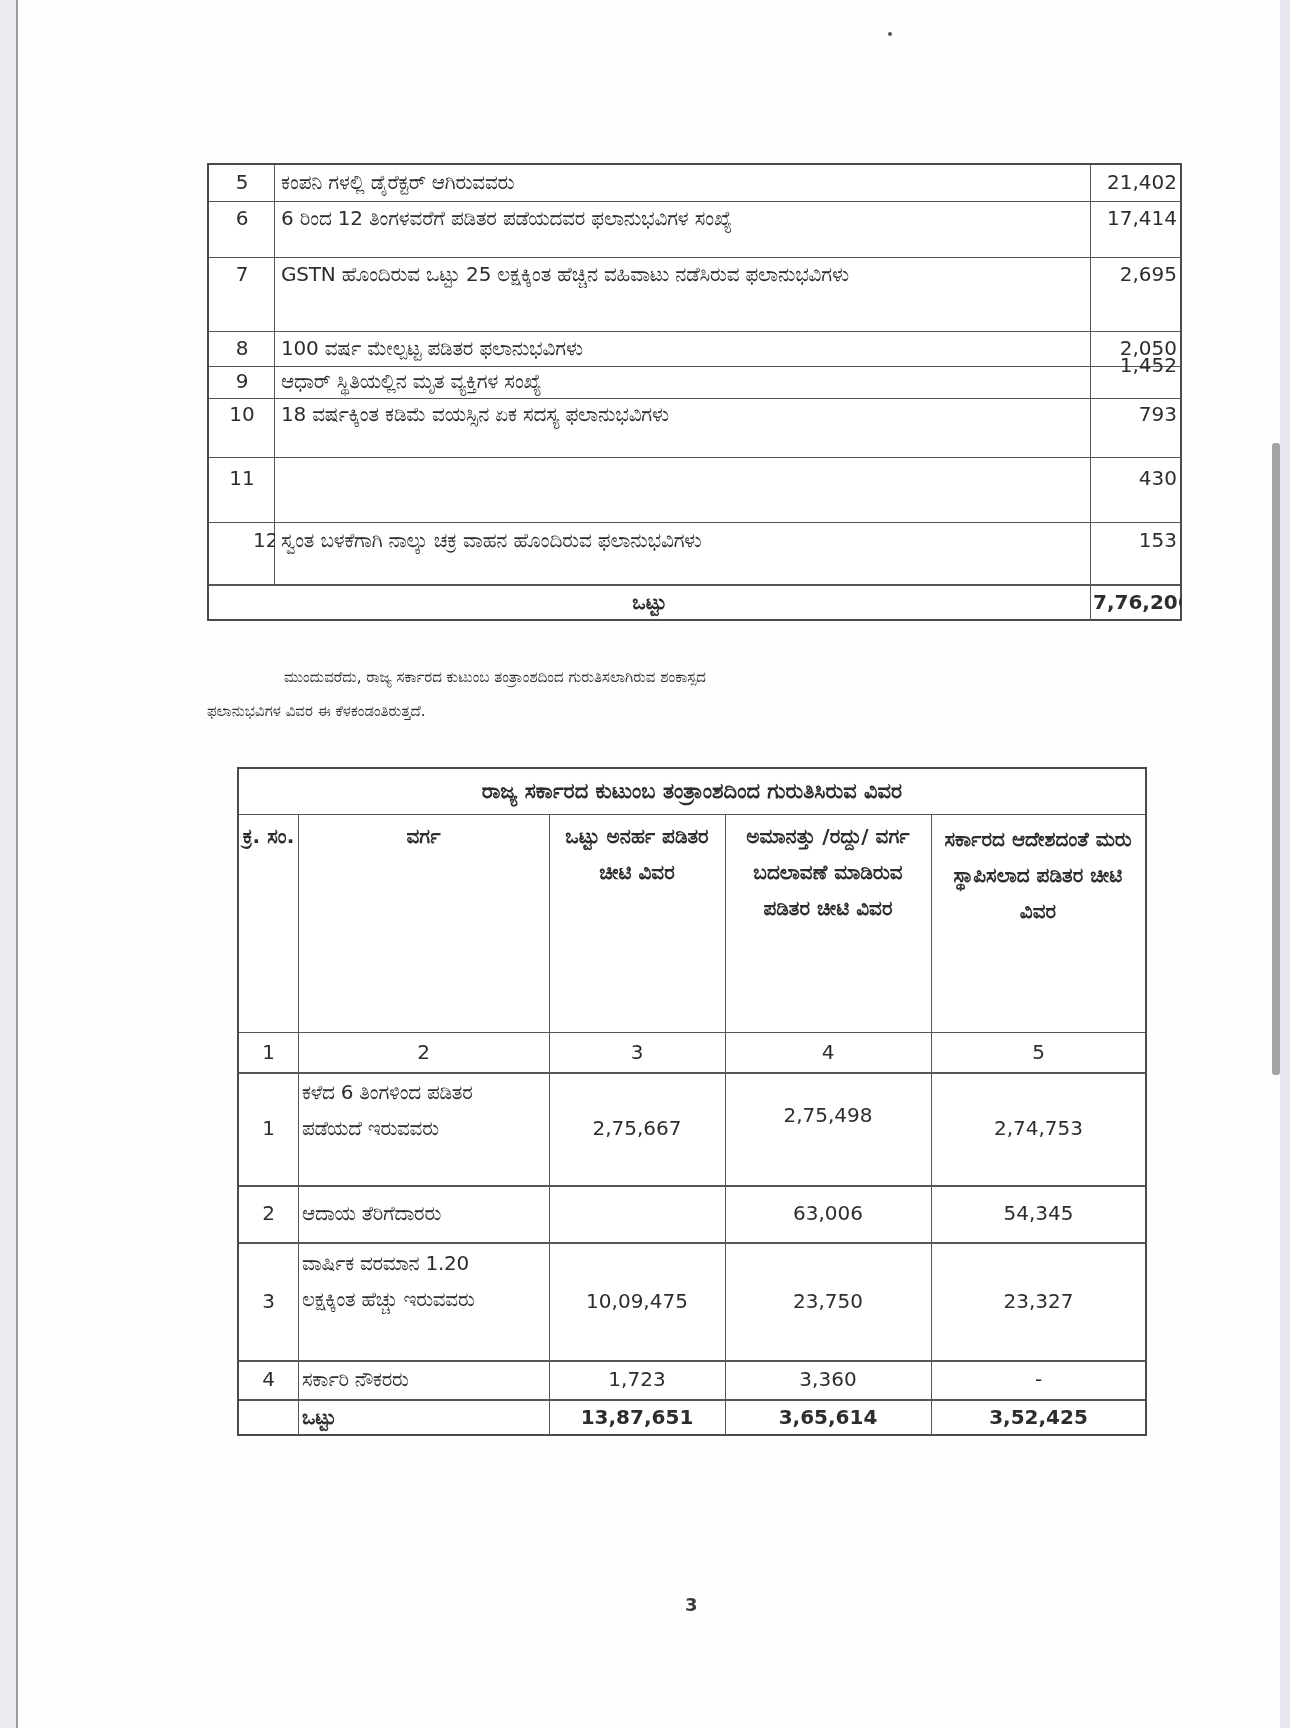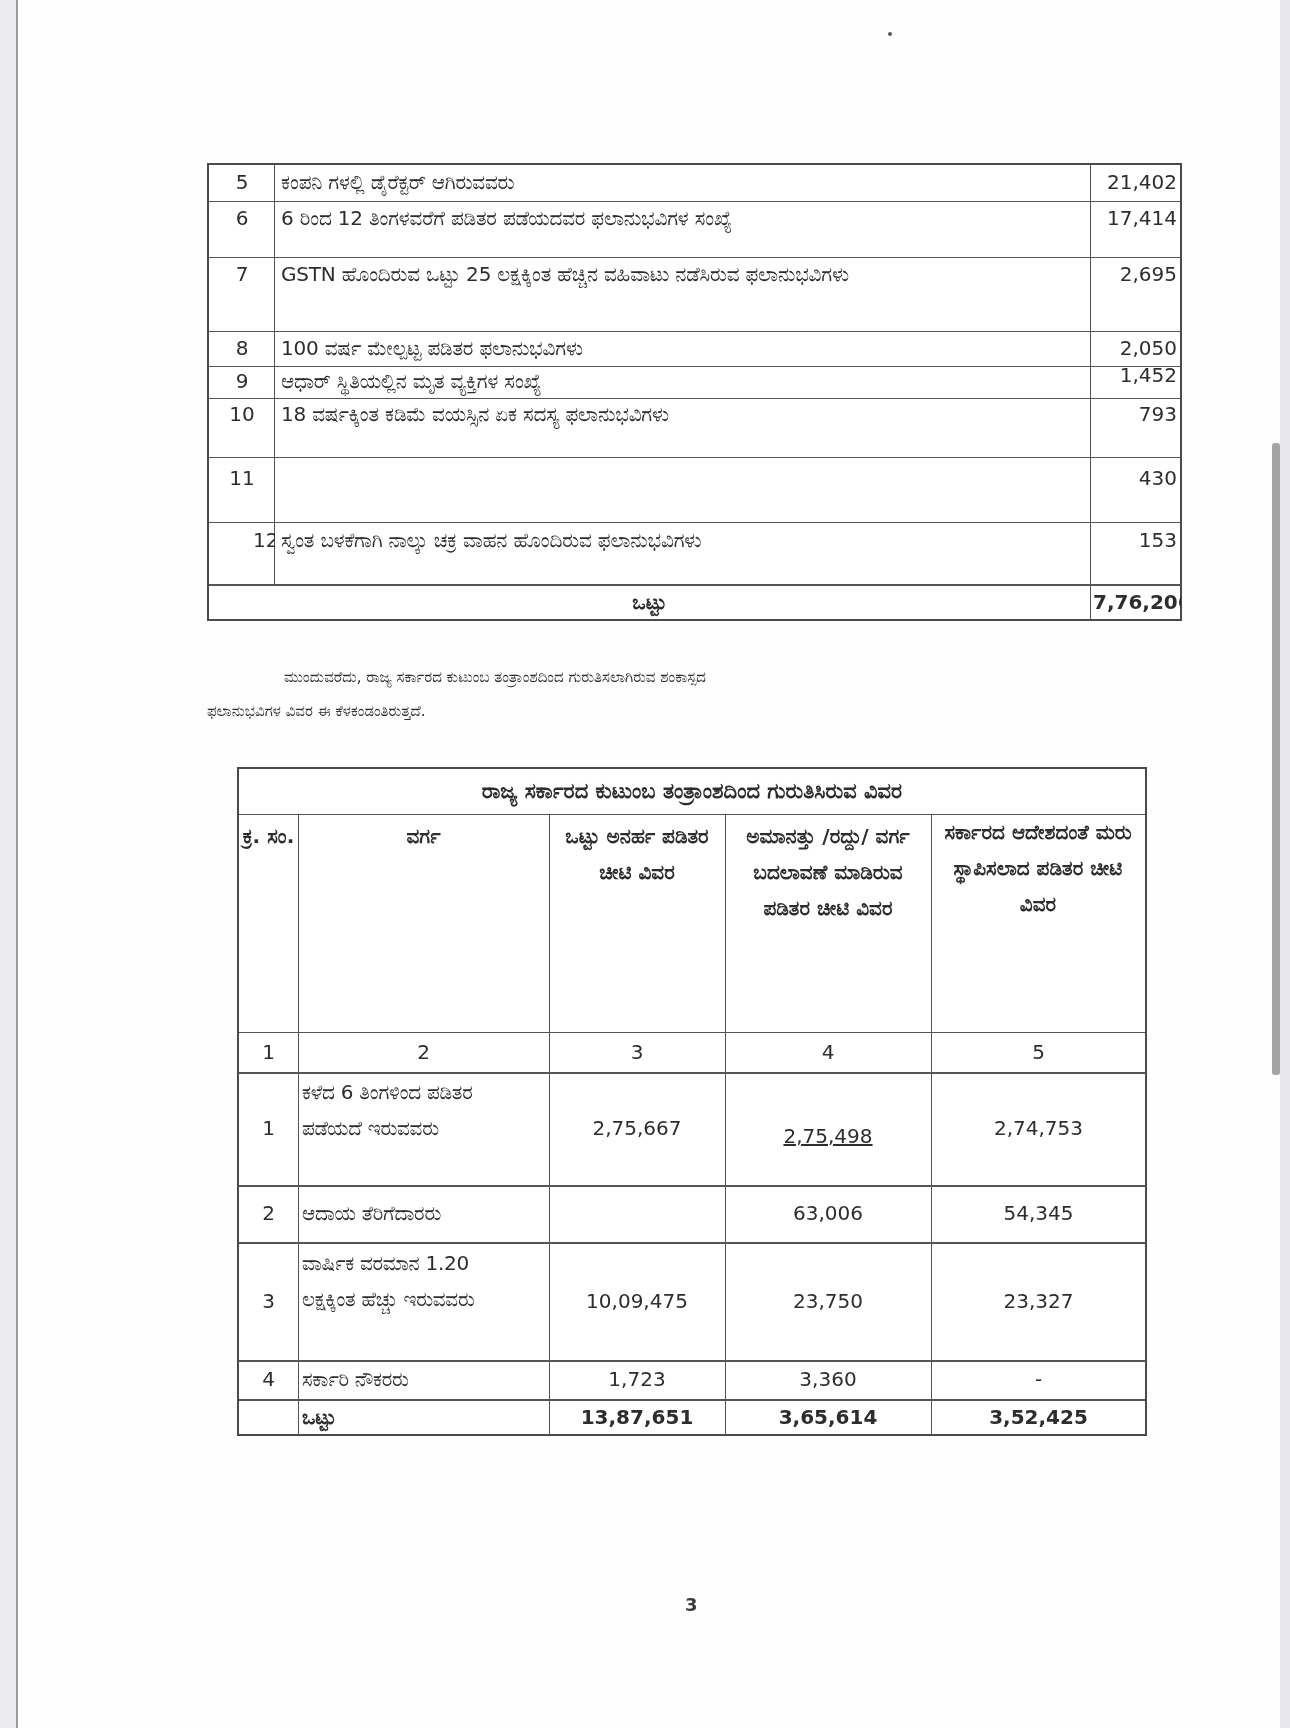--- a/index.html
+++ b/index.html
@@ -128,21 +128,21 @@
   <div class="cell t1-no" style="top:92px;">7</div>
   <div class="cell t1-desc" style="top:92px; width:700px; line-height:34px;">GSTN ಹೊಂದಿರುವ ಒಟ್ಟು 25 ಲಕ್ಷಕ್ಕಿಂತ ಹೆಚ್ಚಿನ ವಹಿವಾಟು ನಡೆಸಿರುವ ಫಲಾನುಭವಿಗಳು</div>
   <div class="cell t1-val" style="top:92px;">2,695</div>
 
   <div class="cell t1-no" style="top:166px;">8</div>
   <div class="cell t1-desc" style="top:166px;">100 ವರ್ಷ ಮೇಲ್ಪಟ್ಟ ಪಡಿತರ ಫಲಾನುಭವಿಗಳು</div>
   <div class="cell t1-val" style="top:166px;">2,050</div>
 
   <div class="cell t1-no" style="top:199px;">9</div>
   <div class="cell t1-desc" style="top:199px;">ಆಧಾರ್ ಸ್ಥಿತಿಯಲ್ಲಿನ ಮೃತ ವ್ಯಕ್ತಿಗಳ ಸಂಖ್ಯೆ</div>
-  <div class="cell t1-val" style="top:193px;">1,452</div>
+  <div class="cell t1-val" style="top:183px;">1,452</div>
 
   <div class="cell t1-no" style="top:232px;">10</div>
   <div class="cell t1-desc" style="top:232px;">18 ವರ್ಷಕ್ಕಿಂತ ಕಡಿಮೆ ವಯಸ್ಸಿನ ಏಕ ಸದಸ್ಯ ಫಲಾನುಭವಿಗಳು</div>
   <div class="cell t1-val" style="top:232px;">793</div>
 
   <div class="cell t1-no" style="top:296px;">11</div>
   <div class="cell t1-val" style="top:296px;">430</div>
 
   <div class="cell t1-no" style="top:358px;padding-left:44px;">12</div>
   <div class="cell t1-desc" style="top:358px;">ಸ್ವಂತ ಬಳಕೆಗಾಗಿ ನಾಲ್ಕು ಚಕ್ರ ವಾಹನ ಹೊಂದಿರುವ ಫಲಾನುಭವಿಗಳು</div>
@@ -168,32 +168,32 @@
 
   <div class="vline" style="left:59px; top:45px; height:622px;"></div>
   <div class="vline" style="left:310px; top:45px; height:622px;"></div>
   <div class="vline" style="left:486px; top:45px; height:622px;"></div>
   <div class="vline" style="left:692px; top:45px; height:622px;"></div>
 
   <div class="cell t2-head t2-c1" style="top:45px; height:218px;">ಕ್ರ. ಸಂ.</div>
   <div class="cell t2-head t2-c2" style="top:45px; height:218px;">ವರ್ಗ</div>
   <div class="cell t2-head t2-c3" style="top:45px; height:218px; padding-left:10px; padding-right:10px;">ಒಟ್ಟು ಅನರ್ಹ ಪಡಿತರ ಚೀಟಿ ವಿವರ</div>
   <div class="cell t2-head t2-c4" style="top:45px; height:218px; padding-left:20px; padding-right:20px;">ಅಮಾನತ್ತು /ರದ್ದು/ ವರ್ಗ ಬದಲಾವಣೆ ಮಾಡಿರುವ ಪಡಿತರ ಚೀಟಿ ವಿವರ</div>
-  <div class="cell t2-head t2-c5" style="top:41px; height:218px; padding-left:3px; padding-right:4px;">ಸರ್ಕಾರದ ಆದೇಶದಂತೆ ಮರು ಸ್ಥಾಪಿಸಲಾದ ಪಡಿತರ ಚೀಟಿ ವಿವರ</div>
+  <div class="cell t2-head t2-c5" style="top:48px; height:218px; padding-left:3px; padding-right:4px;">ಸರ್ಕಾರದ ಆದೇಶದಂತೆ ಮರು ಸ್ಥಾಪಿಸಲಾದ ಪಡಿತರ ಚೀಟಿ ವಿವರ</div>
 
   <div class="cell center t2-c1" style="top:263px; line-height:40px;">1</div>
   <div class="cell center t2-c2" style="top:263px; line-height:40px;">2</div>
   <div class="cell center t2-c3" style="top:263px; line-height:40px;">3</div>
   <div class="cell center t2-c4" style="top:263px; line-height:40px;">4</div>
   <div class="cell center t2-c5" style="top:263px; line-height:40px;">5</div>
 
   <div class="cell center t2-c1" style="top:303px; height:113px; line-height:113px;">1</div>
   <div class="cell t2-c2 t2-label" style="top:305px; width:210px;">ಕಳೆದ 6 ತಿಂಗಳಿಂದ ಪಡಿತರ ಪಡೆಯದೆ ಇರುವವರು</div>
   <div class="cell center t2-c3" style="top:303px; height:113px; line-height:113px;">2,75,667</div>
-  <div class="cell center t2-c4" style="top:311px; height:113px; line-height:113px;text-decoration:underline;">2,75,498</div>
+  <div class="cell center t2-c4" style="top:290px; height:113px; line-height:113px;">2,75,498</div>
   <div class="cell center t2-c5" style="top:303px; height:113px; line-height:113px;">2,74,753</div>
 
   <div class="cell center t2-c1" style="top:416px; height:57px; line-height:57px;">2</div>
   <div class="cell t2-c2 t2-label" style="top:416px; line-height:57px;">ಆದಾಯ ತೆರಿಗೆದಾರರು</div>
   <div class="cell center t2-c4" style="top:416px; height:57px; line-height:57px;text-align:center;">63,006</div>
   <div class="cell center t2-c5" style="top:416px; height:57px; line-height:57px;">54,345</div>
 
   <div class="cell center t2-c1" style="top:473px; height:118px; line-height:118px;">3</div>
   <div class="cell t2-c2 t2-label" style="top:476px; width:230px;">ವಾರ್ಷಿಕ ವರಮಾನ 1.20 ಲಕ್ಷಕ್ಕಿಂತ ಹೆಚ್ಚು ಇರುವವರು</div>
   <div class="cell center t2-c3" style="top:473px; height:118px; line-height:118px;">10,09,475</div>

